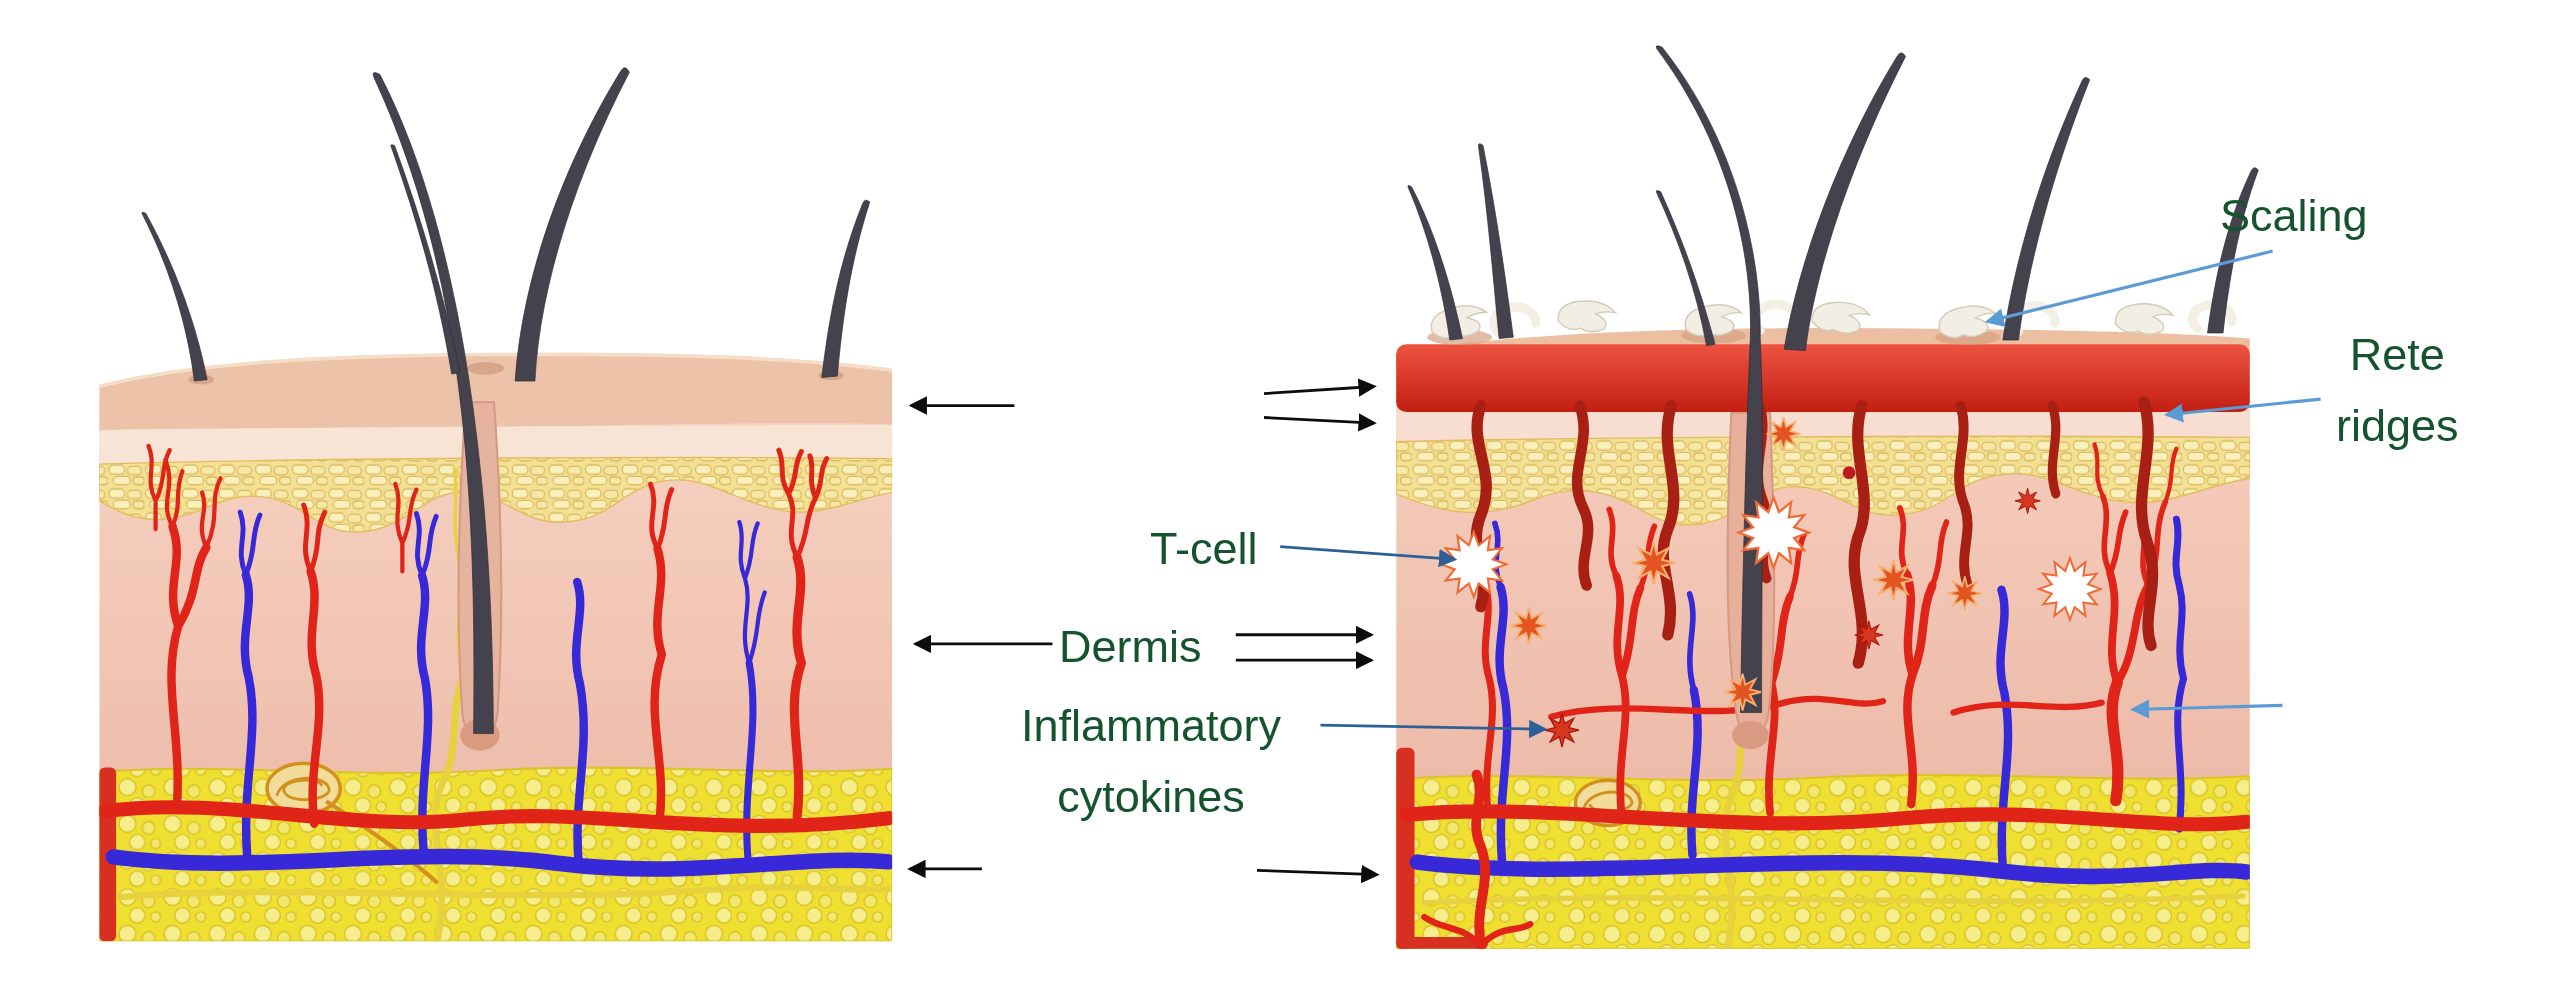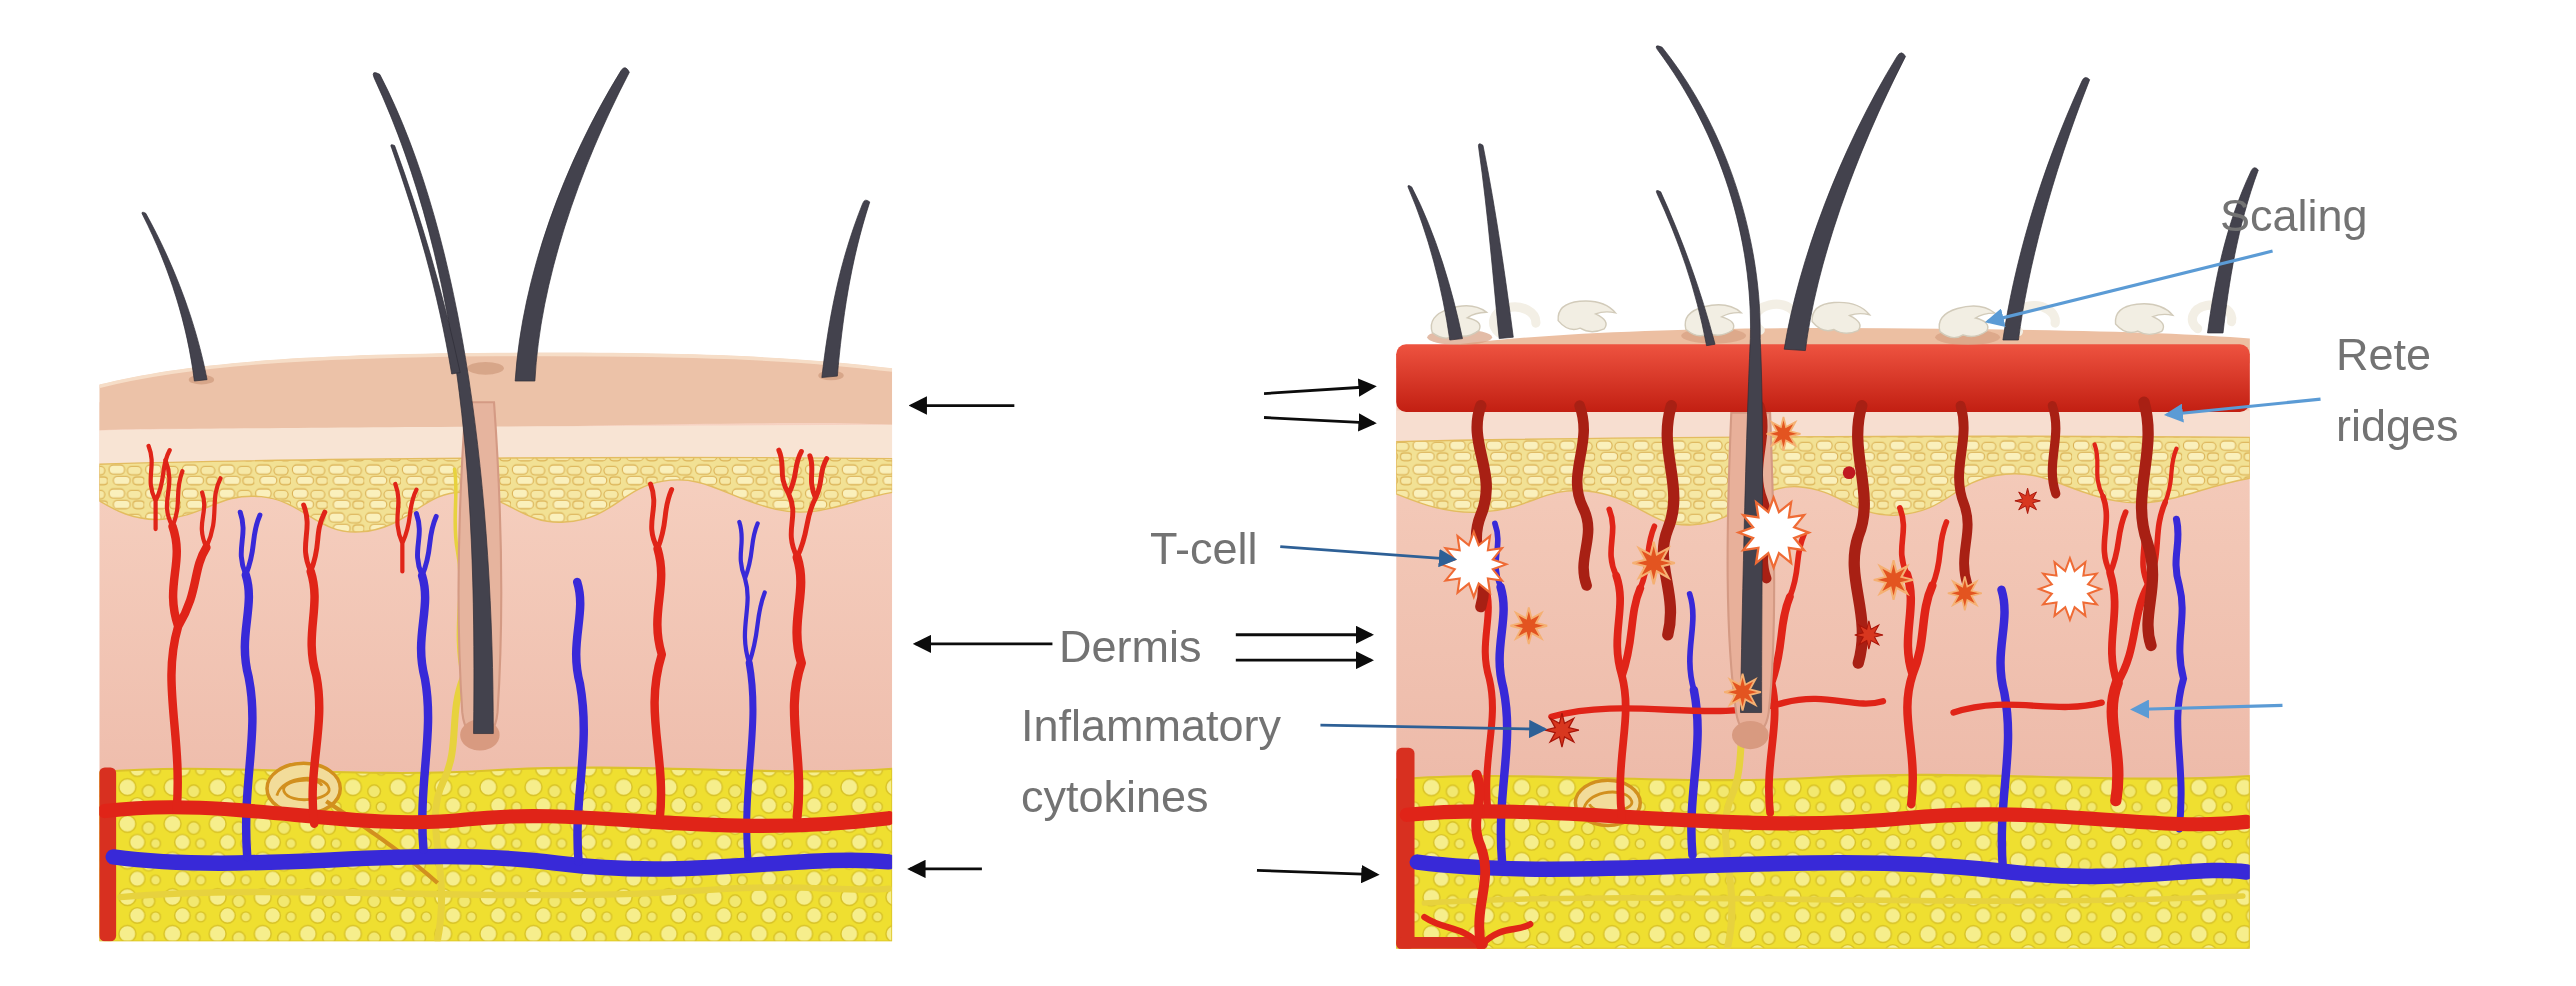--- a/index.html
+++ b/index.html
@@ -1,21 +1,21 @@
 <!DOCTYPE html>
 <html style="--arrow-black: #0c0c0c; --arrow-navy: #2e6096; --arrow-blue: #5b9bd5; --artery: #e02418; --vein: #3829d8; --nerve: #e7d23e; --hair: #43424d; --epidermis-surface: #ecc2a8; --basal-layer: #f2e194; --dermis: #f2c5b5; --hypodermis: #efdf30; --inflamed-epidermis: #cf2416; --rete-ridge: #a82014; --t-cell: #ffffff; --cytokine: #d8371f; --scale: #f2eee3;font-size:11.3px"><head>
 <meta charset="utf-8">
 <style>
   html,body{margin:0;padding:0;background:#ffffff;}
   .canvas{position:relative;width:2576px;height:986px;background:#fff;overflow:hidden;
           font-family:"Liberation Sans",sans-serif;}
   .panel,.overlay{position:absolute;top:7px;}
   .overlay{left:0;top:0;pointer-events:none;}
-  .lbl{position:absolute;font-size:45px;color:#737373;white-space:nowrap;line-height:71px;}
-  .lbl span{display:block;}
+  .lbl{position:absolute;font-size:45px;color:#14532d;white-space:nowrap;line-height:71px;}
+  .lbl span{display:block;text-align:center;}
   
   .artery{stroke:var(--artery,#e02418);fill:none;stroke-linecap:round;stroke-linejoin:round;}
   .vein{stroke:var(--vein,#3829d8);fill:none;stroke-linecap:round;stroke-linejoin:round;}
   .nerve{stroke:var(--nerve,#e7d23e);fill:none;stroke-linecap:round;stroke-linejoin:round;}
   .hair{fill:var(--hair,#43424d);stroke:#2f2e38;stroke-width:1;}
   .ridge{stroke:var(--rete-ridge,#a82014);fill:none;stroke-linecap:round;}
   .tcell{fill:var(--t-cell,#ffffff);stroke:#ef6b35;stroke-width:3;}
   .cyto{fill:var(--cytokine,#d8371f);stroke:#a81408;stroke-width:1.5;}
   .oburst{fill:#e35420;stroke:#f5b072;stroke-width:2;}
   .ar-k{stroke:var(--arrow-black,#0c0c0c);stroke-width:4;fill:none;}

